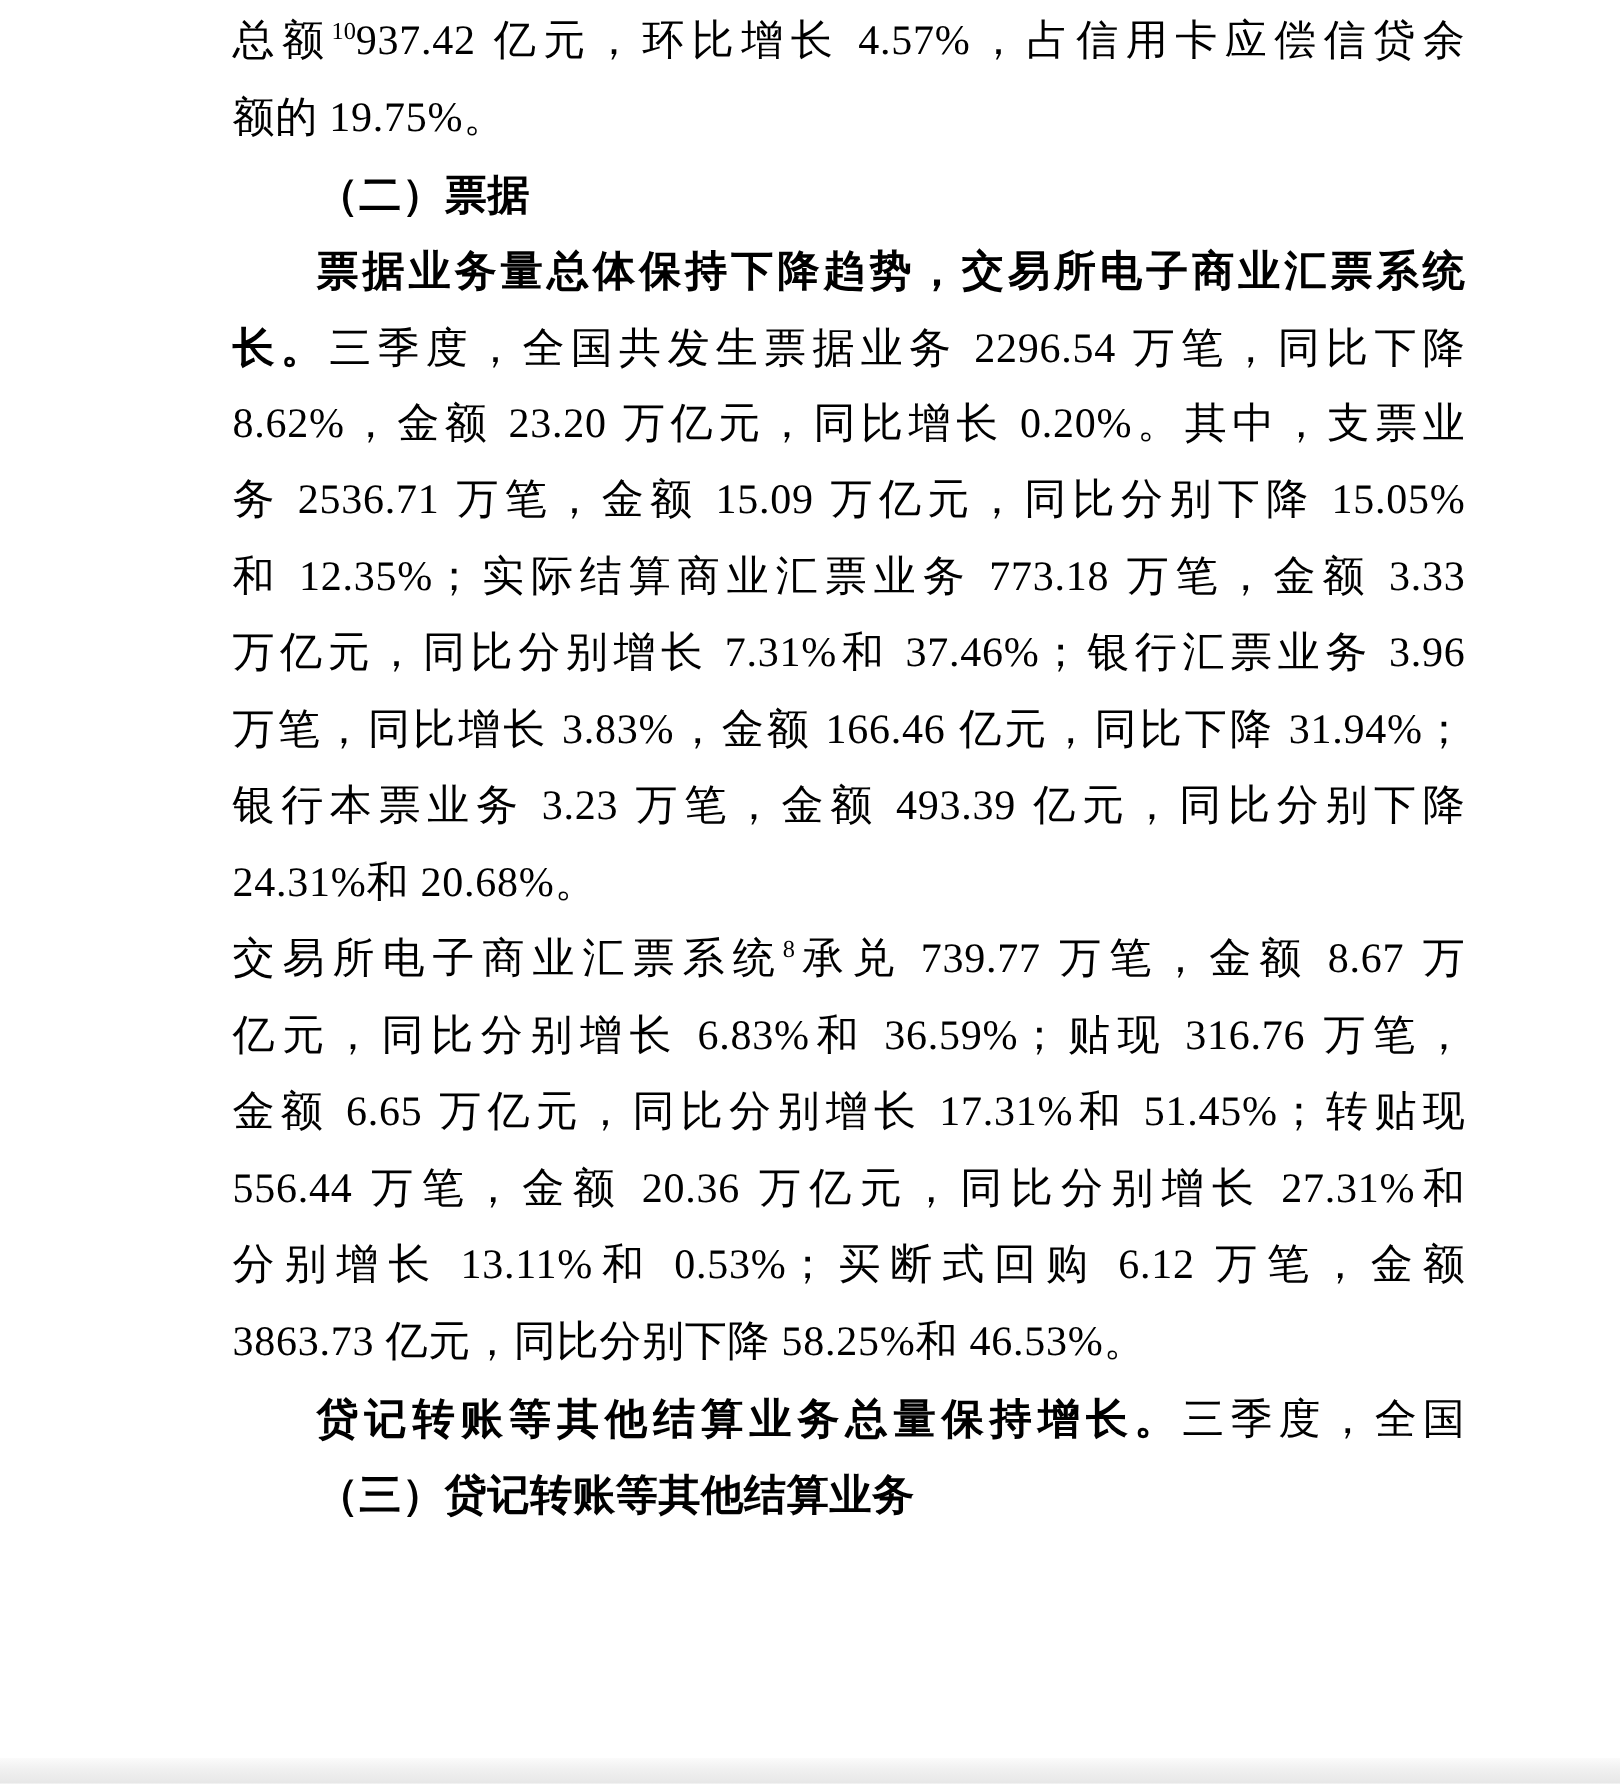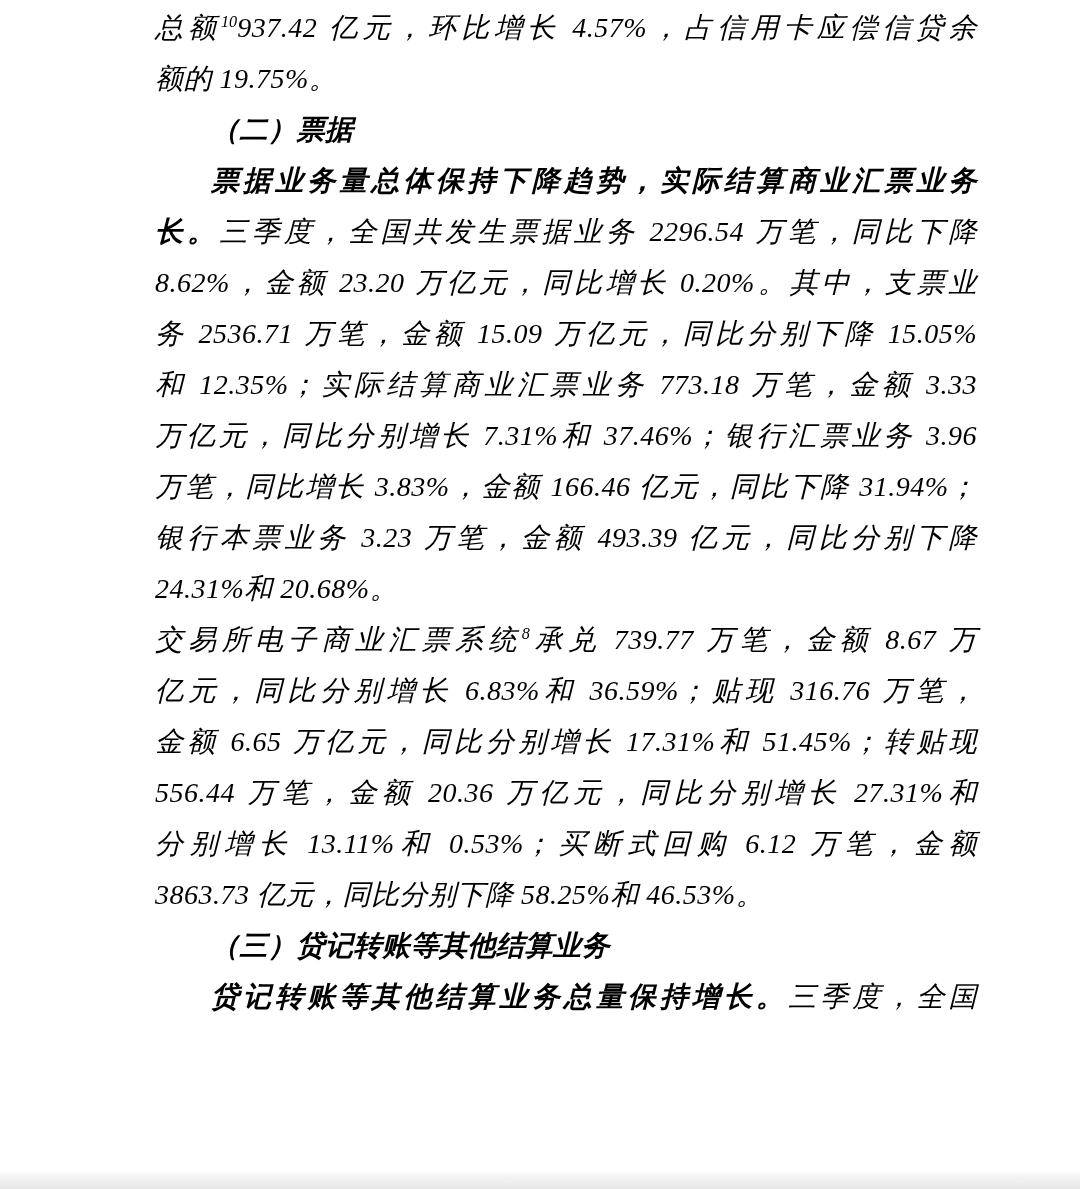--- a/index.html
+++ b/index.html
@@ -20,21 +20,20 @@
     left: 0;
     width: 1080px;
     height: 1172px;
     background: #ffffff;
   }
   .text-column {
     padding: 2px 103px 0 155px;
     color: #000000;
     font-family: "Liberation Serif", "DejaVu Serif", serif;
     font-size: 28px;
-    font-style: italic;
   }
   .line {
     height: 51px;
     line-height: 51px;
     white-space: nowrap;
     letter-spacing: 0.5px;
   }
   .line.fill {
     white-space: normal;
     text-align: justify;
@@ -68,33 +67,33 @@
 </style>
 </head>
 <body>
 
 <div class="viewport">
   <div class="page">
     <div class="text-column" id="text-column">
         <div class="line fill"><span class="seg">总额</span><sup class="fnref">10</sup><span class="seg">937.42 亿元，环比增长 4.57%，占信用卡应偿信贷余</span></div>
         <div class="line left"><span class="seg">额的 19.75%。</span></div>
         <div class="line left indent"><span class="seg b">（二）票据</span></div>
-        <div class="line fill indent"><span class="seg b">票据业务量总体保持下降趋势，实际结算商业汇票业务</span></div>
+        <div class="line fill indent"><span class="seg b">票据业务量总体保持下降趋势，交易所电子商业汇票系统</span></div>
         <div class="line fill"><span class="seg b">长。</span><span class="seg">三季度，全国共发生票据业务 2296.54 万笔，同比下降</span></div>
         <div class="line fill"><span class="seg">8.62%，金额 23.20 万亿元，同比增长 0.20%。其中，支票业</span></div>
         <div class="line fill"><span class="seg">务 2536.71 万笔，金额 15.09 万亿元，同比分别下降 15.05%</span></div>
         <div class="line fill"><span class="seg">和 12.35%；实际结算商业汇票业务 773.18 万笔，金额 3.33</span></div>
         <div class="line fill"><span class="seg">万亿元，同比分别增长 7.31%和 37.46%；银行汇票业务 3.96</span></div>
         <div class="line fill"><span class="seg">万笔，同比增长 3.83%，金额 166.46 亿元，同比下降 31.94%；</span></div>
         <div class="line fill"><span class="seg">银行本票业务 3.23 万笔，金额 493.39 亿元，同比分别下降</span></div>
         <div class="line left"><span class="seg">24.31%和 20.68%。</span></div>
         <div class="line fill"><span class="seg">交易所电子商业汇票系统</span><sup class="fnref">8</sup><span class="seg">承兑 739.77 万笔，金额 8.67 万</span></div>
         <div class="line fill"><span class="seg">亿元，同比分别增长 6.83%和 36.59%；贴现 316.76 万笔，</span></div>
         <div class="line fill"><span class="seg">金额 6.65 万亿元，同比分别增长 17.31%和 51.45%；转贴现</span></div>
         <div class="line fill"><span class="seg">556.44 万笔，金额 20.36 万亿元，同比分别增长 27.31%和</span></div>
         <div class="line fill"><span class="seg">分别增长 13.11%和 0.53%；买断式回购 6.12 万笔，金额</span></div>
         <div class="line left"><span class="seg">3863.73 亿元，同比分别下降 58.25%和 46.53%。</span></div>
+        <div class="line fill indent"><span class="seg b">贷记转账等其他结算业务总量保持增长。</span><span class="seg">三季度，全国</span></div>
         <div class="line left indent"><span class="seg b">（三）贷记转账等其他结算业务</span></div>
-        <div class="line fill indent"><span class="seg b">贷记转账等其他结算业务总量保持增长。</span><span class="seg">三季度，全国</span></div>
       </div>
   </div>
   <div class="page-bottom-edge"></div>
 </div>
 
 </body></html>

